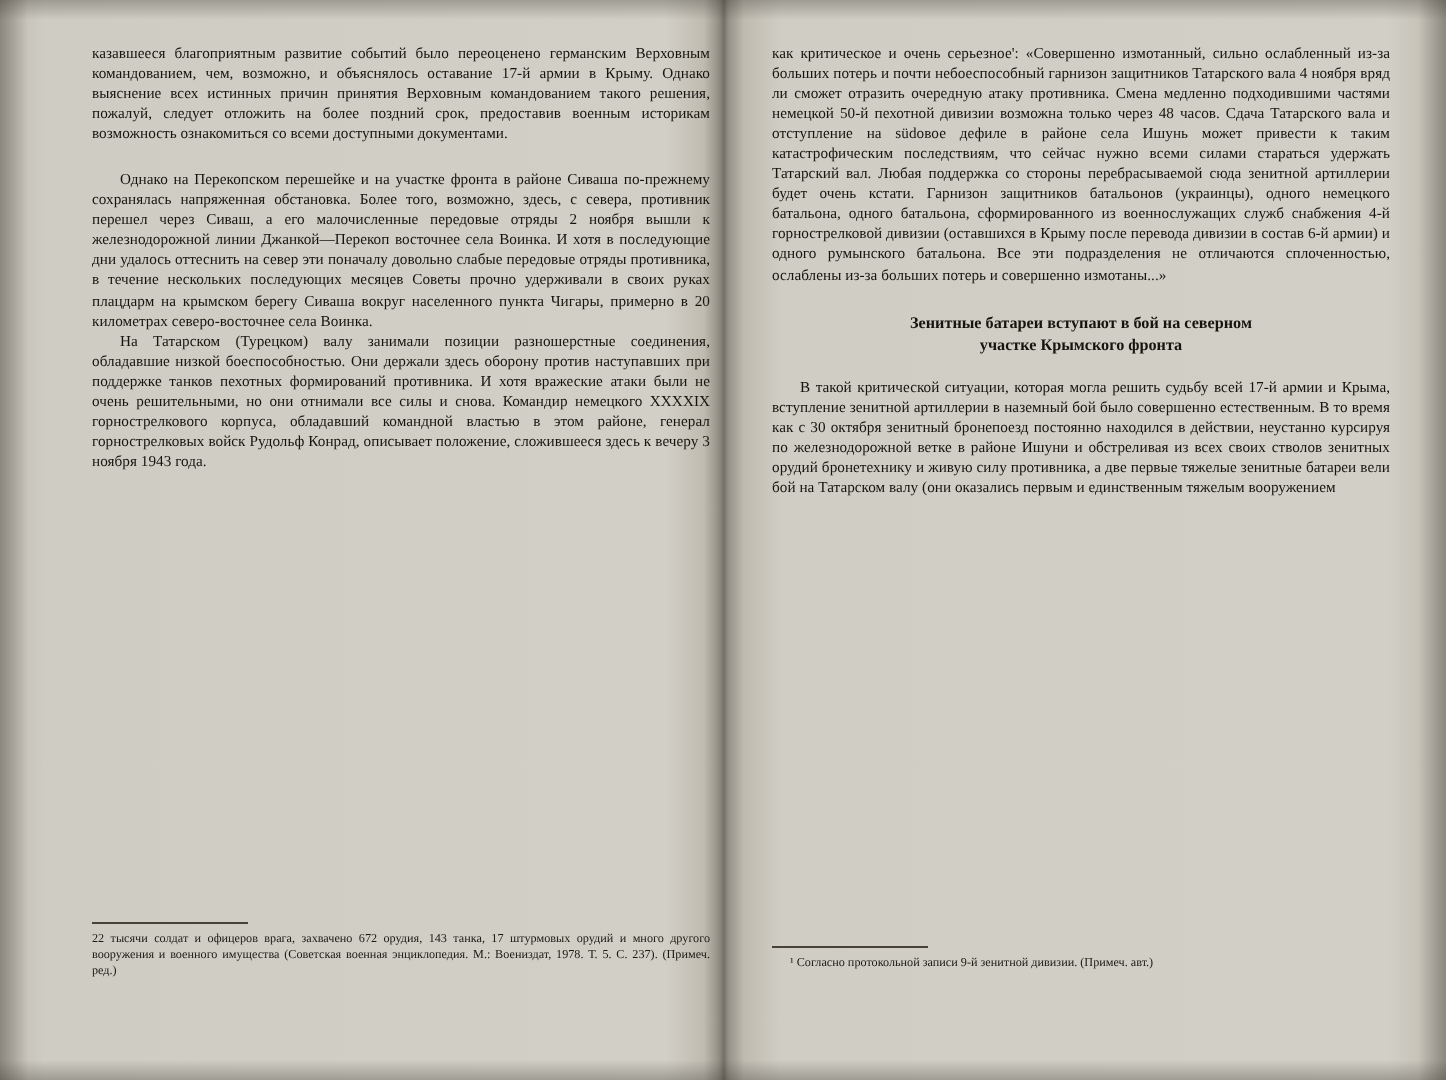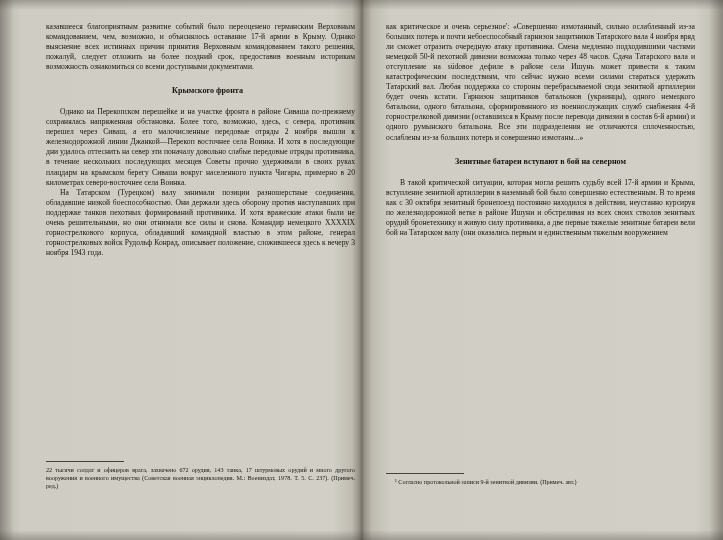--- a/index.html
+++ b/index.html
@@ -157,40 +157,40 @@
 </head>
 <body>
 
 <div class="spread">
 
   <div class="page left">
     <div class="col">
       <p class="body-par noindent">казавшееся благоприятным развитие событий было переоценено германским Верховным командованием, чем, возможно, и объяснялось оставание 17-й армии в Крыму. Однако выяснение всех истинных причин принятия Верховным командованием такого решения, пожалуй, следует отложить на более поздний срок, предоставив военным историкам возможность ознакомиться со всеми доступными документами.</p>
 
       <h2 class="section-head left-align">
-        <span class="l2">Крымского фронта</span>
       </h2>
 
       <p class="body-par">Однако на Перекопском перешейке и на участке фронта в районе Сиваша по-прежнему сохранялась напряженная обстановка. Более того, возможно, здесь, с севера, противник перешел через Сиваш, а его малочисленные передовые отряды 2 ноября вышли к железнодорожной линии Джанкой—Перекоп восточнее села Воинка. И хотя в последующие дни удалось оттеснить на север эти поначалу довольно слабые передовые отряды противника, в течение нескольких последующих месяцев Советы прочно удерживали в своих руках плацдарм на крымском берегу Сиваша вокруг населенного пункта Чигары, примерно в 20 километрах северо-восточнее села Воинка.</p>
       <p class="body-par">На Татарском (Турецком) валу занимали позиции разношерстные соединения, обладавшие низкой боеспособностью. Они держали здесь оборону против наступавших при поддержке танков пехотных формирований противника. И хотя вражеские атаки были не очень решительными, но они отнимали все силы и снова. Командир немецкого XXXXIX горнострелкового корпуса, обладавший командной властью в этом районе, генерал горнострелковых войск Рудольф Конрад, описывает положение, сложившееся здесь к вечеру 3 ноября 1943 года.</p>
 
       <div class="footnotes">
         <div class="footnote-rule"></div>
         <p class="footnote">22 тысячи солдат и офицеров врага, захвачено 672 орудия, 143 танка, 17 штурмовых орудий и много другого вооружения и военного имущества (Советская военная энциклопедия. М.: Воениздат, 1978. Т. 5. С. 237). (Примеч. ред.)</p>
       </div>
 
     </div>
   </div>
 
   <div class="page right">
     <div class="col">
       <p class="body-par noindent">как критическое и очень серьезное': «Совершенно измотанный, сильно ослабленный из-за больших потерь и почти небоеспособный гарнизон защитников Татарского вала 4 ноября вряд ли сможет отразить очередную атаку противника. Смена медленно подходившими частями немецкой 50-й пехотной дивизии возможна только через 48 часов. Сдача Татарского вала и отступление на südовое дефиле в районе села Ишунь может привести к таким катастрофическим последствиям, что сейчас нужно всеми силами стараться удержать Татарский вал. Любая поддержка со стороны перебрасываемой сюда зенитной артиллерии будет очень кстати. Гарнизон защитников батальонов (украинцы), одного немецкого батальона, одного батальона, сформированного из военнослужащих служб снабжения 4-й горнострелковой дивизии (оставшихся в Крыму после перевода дивизии в состав 6-й армии) и одного румынского батальона. Все эти подразделения не отличаются сплоченностью, ослаблены из-за больших потерь и совершенно измотаны...»</p>
 
       <h2 class="section-head">
         <span class="l1">Зенитные батареи вступают в бой на северном</span>
+        <span class="l2">участке Крымского фронта</span>
       </h2>
 
       <p class="body-par">В такой критической ситуации, которая могла решить судьбу всей 17-й армии и Крыма, вступление зенитной артиллерии в наземный бой было совершенно естественным. В то время как с 30 октября зенитный бронепоезд постоянно находился в действии, неустанно курсируя по железнодорожной ветке в районе Ишуни и обстреливая из всех своих стволов зенитных орудий бронетехнику и живую силу противника, а две первые тяжелые зенитные батареи вели бой на Татарском валу (они оказались первым и единственным тяжелым вооружением</p>
 
       <div class="footnotes">
         <div class="footnote-rule"></div>
         <p class="footnote ind">¹ Согласно протокольной записи 9-й зенитной дивизии. (Примеч. авт.)</p>
       </div>
 
     </div>

